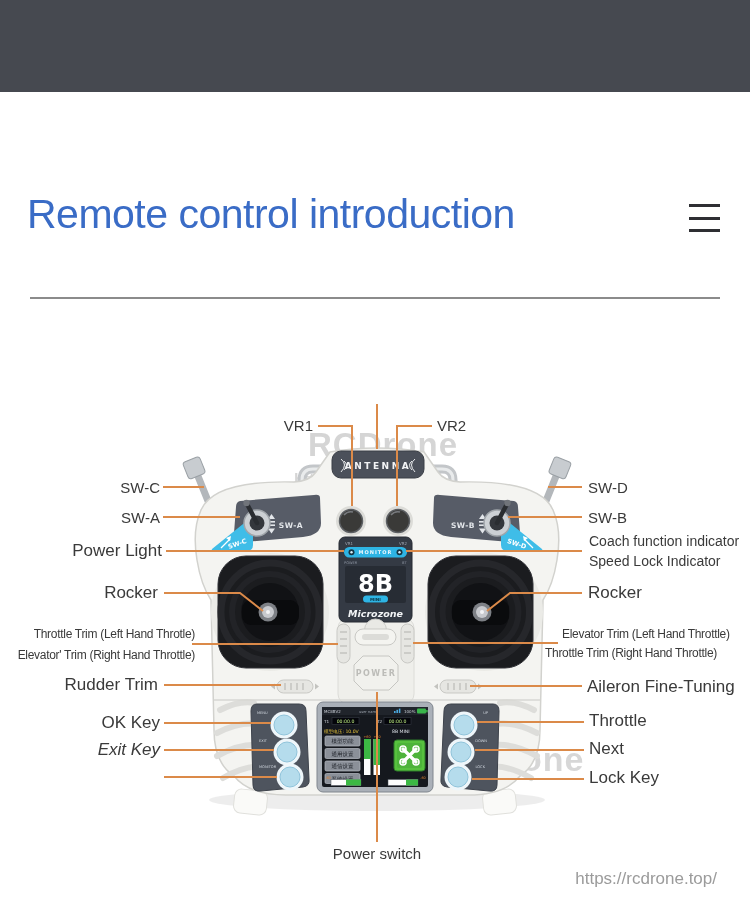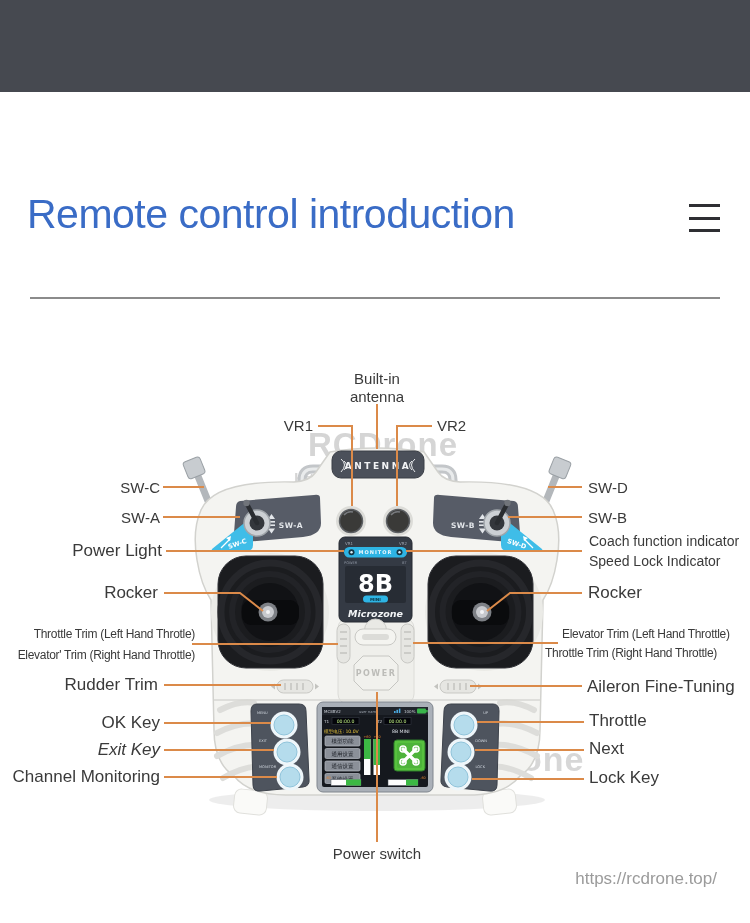--- a/index.html
+++ b/index.html
@@ -348,35 +348,32 @@
       <path d="M477,722 H584"></path>
       <path d="M475,750 H584"></path>
       <path d="M472,779 H584"></path>
       <path d="M377,404 V449"></path>
       <path d="M318,426 H352 V506"></path>
       <path d="M432,426 H397 V506"></path>
       <path d="M377,692 V842"></path>
     </g>
   </svg>
 
-  <div class="lbl s15 ctr" style="left:302px;top:370px;width:150px;">Built-in
-antenna</div>
   <div class="lbl s15" style="right:437px;top:417px;">VR1</div>
   <div class="lbl s15" style="left:437px;top:417px;">VR2</div>
 
   <div class="lbl s15" style="right:590px;top:479px;">SW-C</div>
   <div class="lbl s15" style="right:590px;top:509px;">SW-A</div>
   <div class="lbl s17" style="right:588px;top:541px;">Power Light</div>
   <div class="lbl s17" style="right:592px;top:583px;">Rocker</div>
   <div class="lbl s12" style="right:555px;top:627px;">Throttle Trim (Left Hand Throtle)</div>
   <div class="lbl s12" style="right:555px;top:648px;">Elevator' Trim (Right Hand Throttle)</div>
   <div class="lbl s17" style="right:592px;top:675px;">Rudder Trim</div>
   <div class="lbl s17" style="right:590px;top:713px;">OK Key</div>
   <div class="lbl s17" style="right:590px;top:740px;font-style:italic;">Exit Key</div>
-  <div class="lbl s17" style="right:590px;top:767px;">Channel Monitoring</div>
 
   <div class="lbl s15" style="left:588px;top:479px;">SW-D</div>
   <div class="lbl s15" style="left:588px;top:509px;">SW-B</div>
   <div class="lbl s14" style="left:589px;top:533px;">Coach function indicator</div>
   <div class="lbl s14" style="left:589px;top:553px;">Speed Lock Indicator</div>
   <div class="lbl s17" style="left:588px;top:583px;">Rocker</div>
   <div class="lbl s12" style="left:562px;top:627px;">Elevator Trim (Left Hand Throttle)</div>
   <div class="lbl s12" style="left:545px;top:646px;">Throttle Trim (Right Hand Throttle)</div>
   <div class="lbl s17" style="left:587px;top:677px;">Aileron Fine-Tuning</div>
   <div class="lbl s17" style="left:589px;top:711px;">Throttle</div>

